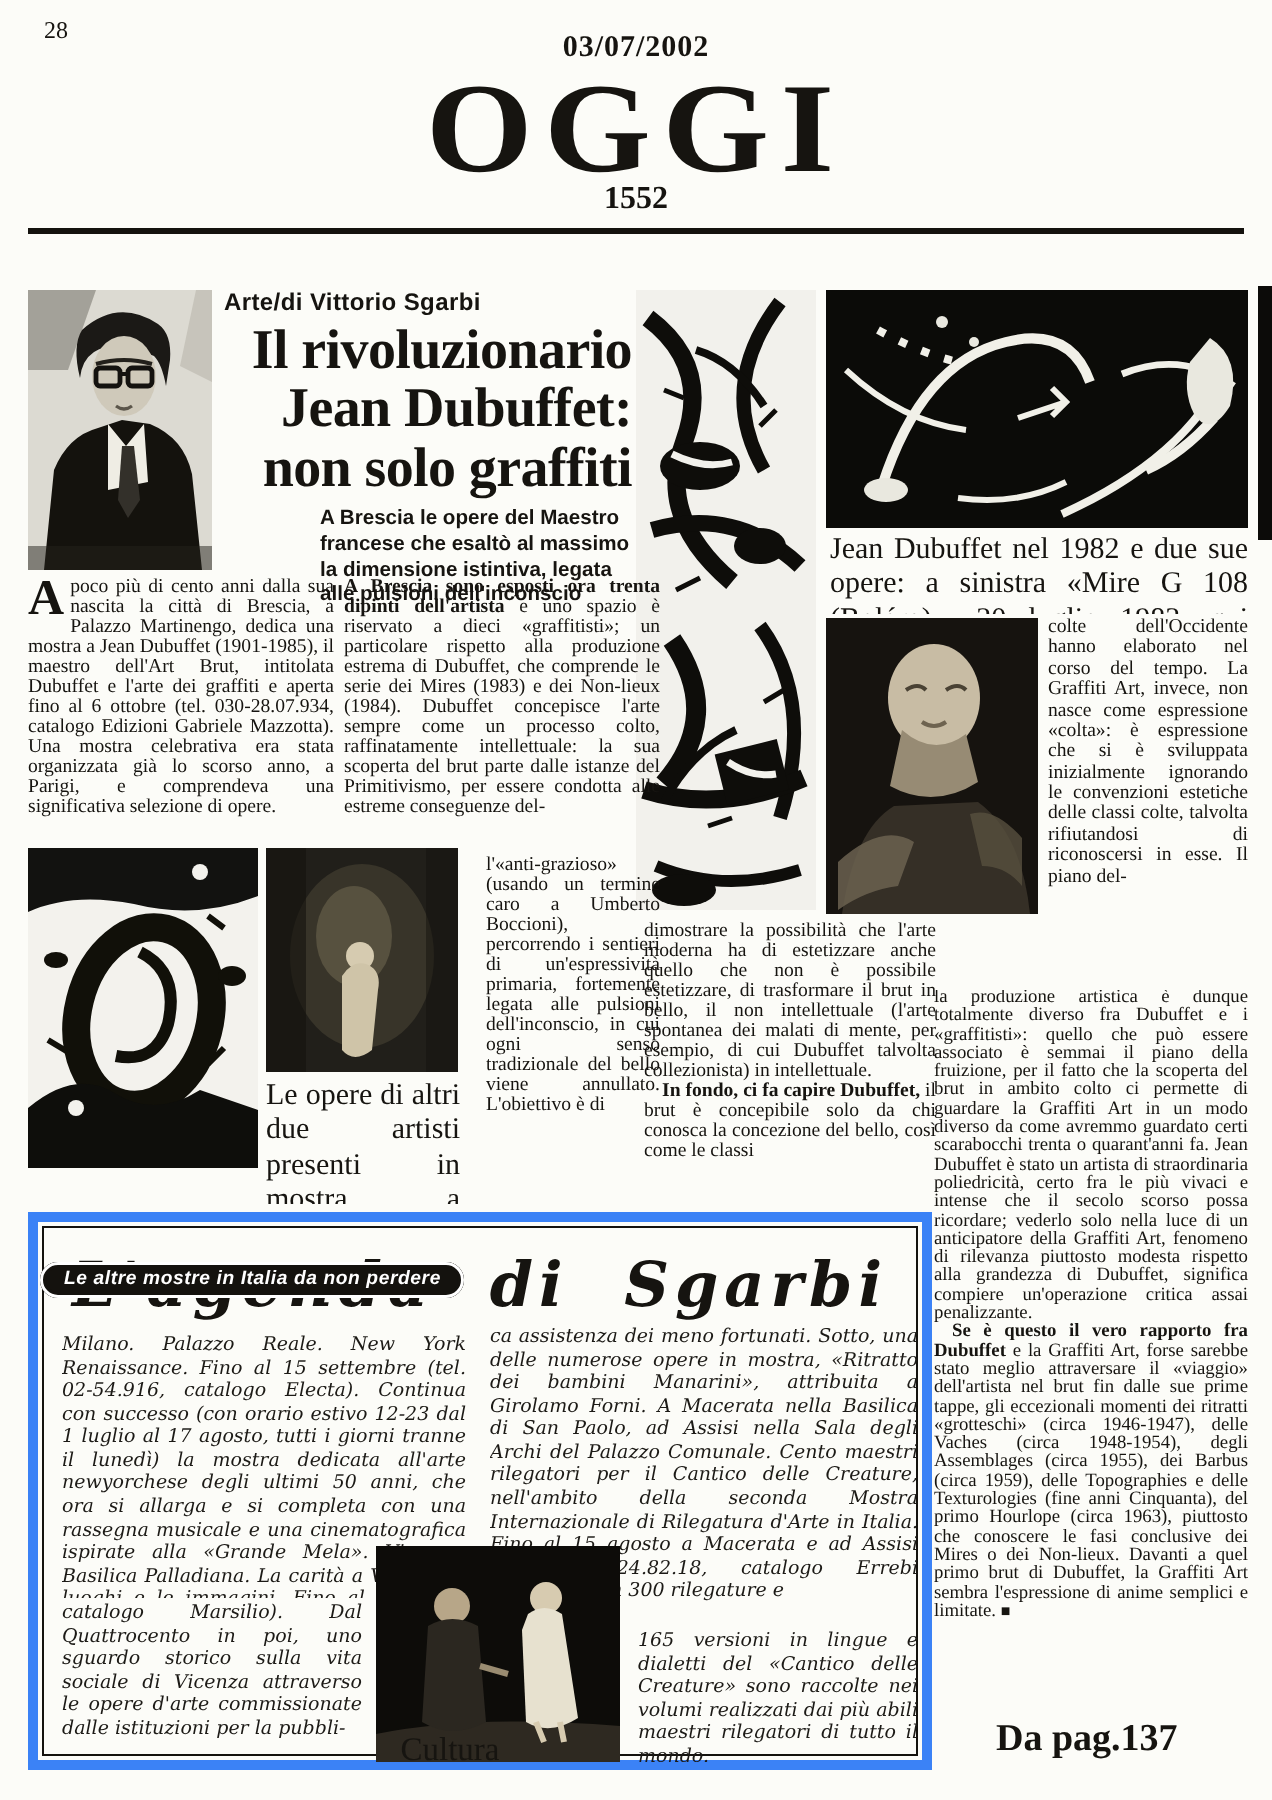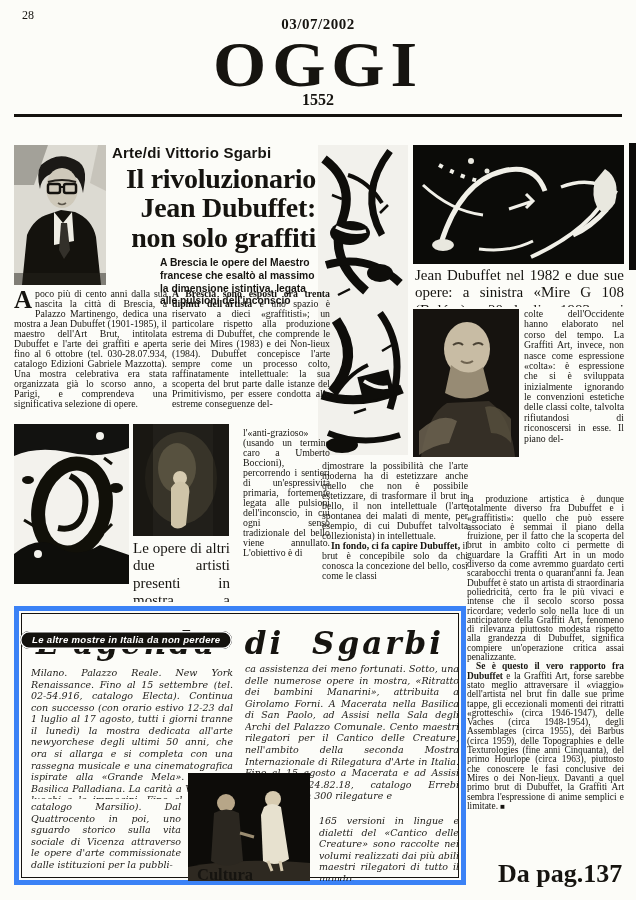--- a/index.html
+++ b/index.html
@@ -14,21 +14,21 @@
   .masthead-date{font-size:15px;font-weight:bold;letter-spacing:.5px;}
   .masthead-logo{
     font-size:58px;font-weight:bold;letter-spacing:5px;line-height:.92;
     transform:scale(1.18,1.1);transform-origin:center top;margin-top:2px;
   }
   .masthead-issue{font-size:16px;font-weight:bold;margin-top:3px;}
   .masthead-rule{position:absolute;left:14px;top:114px;width:608px;height:3px;background:#14120e;}
   
   .photo-sgarbi{position:absolute;left:14px;top:145px;width:92px;height:140px;}
   .article-header{position:absolute;left:112px;top:144px;width:204px;}
-  .kicker{font-family:"Liberation Sans",sans-serif;font-weight:bold;font-size:15px;letter-spacing:.2px;}
+  .kicker{font-family:"Liberation Sans",sans-serif;font-weight:bold;font-size:12px;letter-spacing:.2px;}
   .headline{
     font-size:28px;font-weight:bold;line-height:1.05;letter-spacing:-.3px;
     margin-top:3px;white-space:pre-line;text-align:right;
   }
   .standfirst{
     font-family:"Liberation Sans",sans-serif;font-weight:bold;font-size:10.3px;
     line-height:1.24;margin-top:5px;margin-left:48px;
   }
   
   .artwork-mire{position:absolute;left:318px;top:145px;width:90px;height:310px;}
@@ -79,22 +79,22 @@
   .agenda-text{
     font-family:"DejaVu Serif",serif;font-style:italic;font-size:9.5px;
     line-height:1.22;text-align:justify;overflow:hidden;color:#1c1a16;
   }
   .agenda-col1a{position:absolute;left:12px;top:56px;width:202px;height:132px;}
   .agenda-col1b{position:absolute;left:12px;top:190px;width:150px;height:80px;}
   .agenda-col2a{position:absolute;left:226px;top:52px;width:214px;height:150px;}
   .agenda-col2b{position:absolute;left:300px;top:204px;width:140px;height:66px;}
   .agenda-photo{position:absolute;left:169px;top:162px;width:122px;height:108px;}
   
-  .footer-section{position:absolute;left:150px;top:865px;width:150px;text-align:center;font-size:16.5px;font-weight:bold;}
-  .footer-pages{position:absolute;left:498px;top:859px;font-size:26px;font-weight:bold;}
+  .footer-section{position:absolute;left:150px;top:865px;width:150px;text-align:center;font-size:16.5px;font-weight:normal;}
+  .footer-pages{position:absolute;left:498px;top:859px;font-size:19px;font-weight:bold;}
   svg{display:block;}
 </style>
 </head>
 <body>
 
 <div class="page">
 
   <div class="page-number">28</div>
   <div class="masthead">
     <div class="masthead-date">03/07/2002</div>

